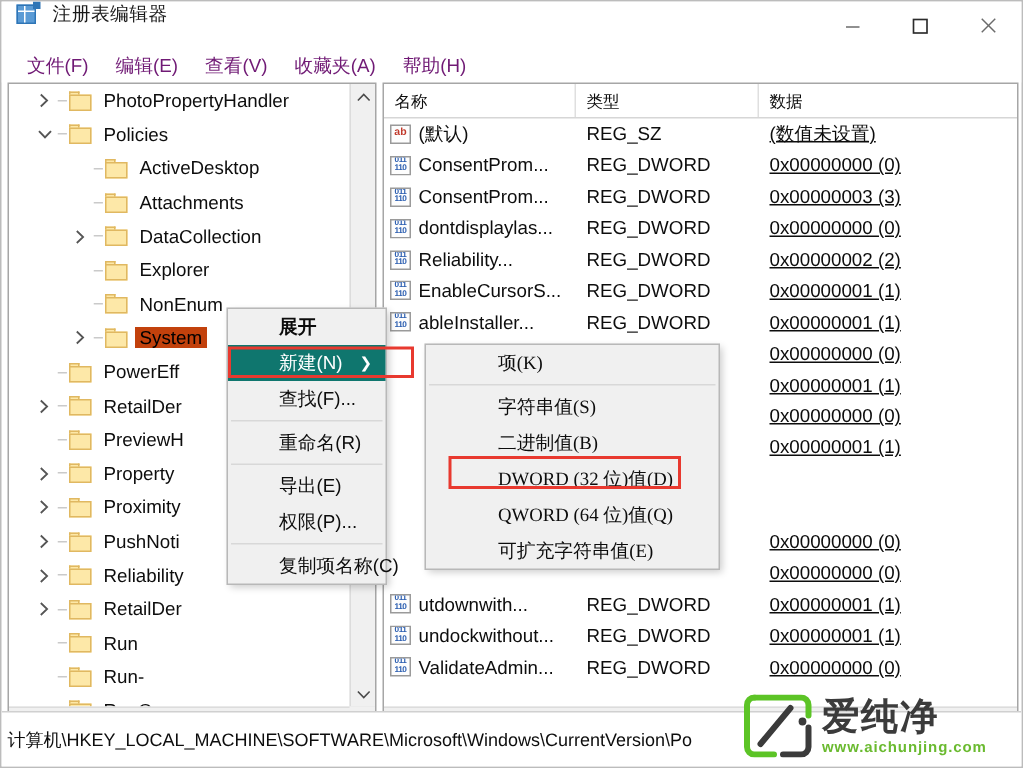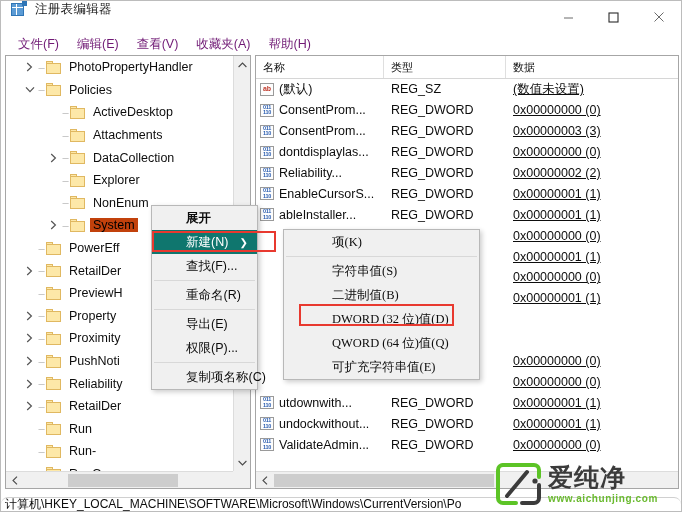--- a/index.html
+++ b/index.html
@@ -289,26 +289,25 @@
     box-sizing: border-box;
     z-index: 60;
     pointer-events: none;
   }
   .redbox-new { left: 151px; top: 230px; width: 124px; height: 21px; }
   .redbox-dw  { left: 298px; top: 303px; width: 155px; height: 22px; }
 
   
   .statusbar {
     position: absolute; left: 0; bottom: 0;
-    width: 100%; height: 14px;
+    width: 100%; height: 37px;
     background: #ffffff;
     border-top: 1px solid #d0d0d0;
     display: flex; align-items: center;
     box-sizing: border-box;
-    border-radius: 11px;
   }
   .statusbar .path {
     font-size: 12px; color: #0d0d0d;
     padding-left: 4px;
     white-space: nowrap;
   }
 
   
   .watermark {
     position: absolute; left: 495px; top: 458px;

